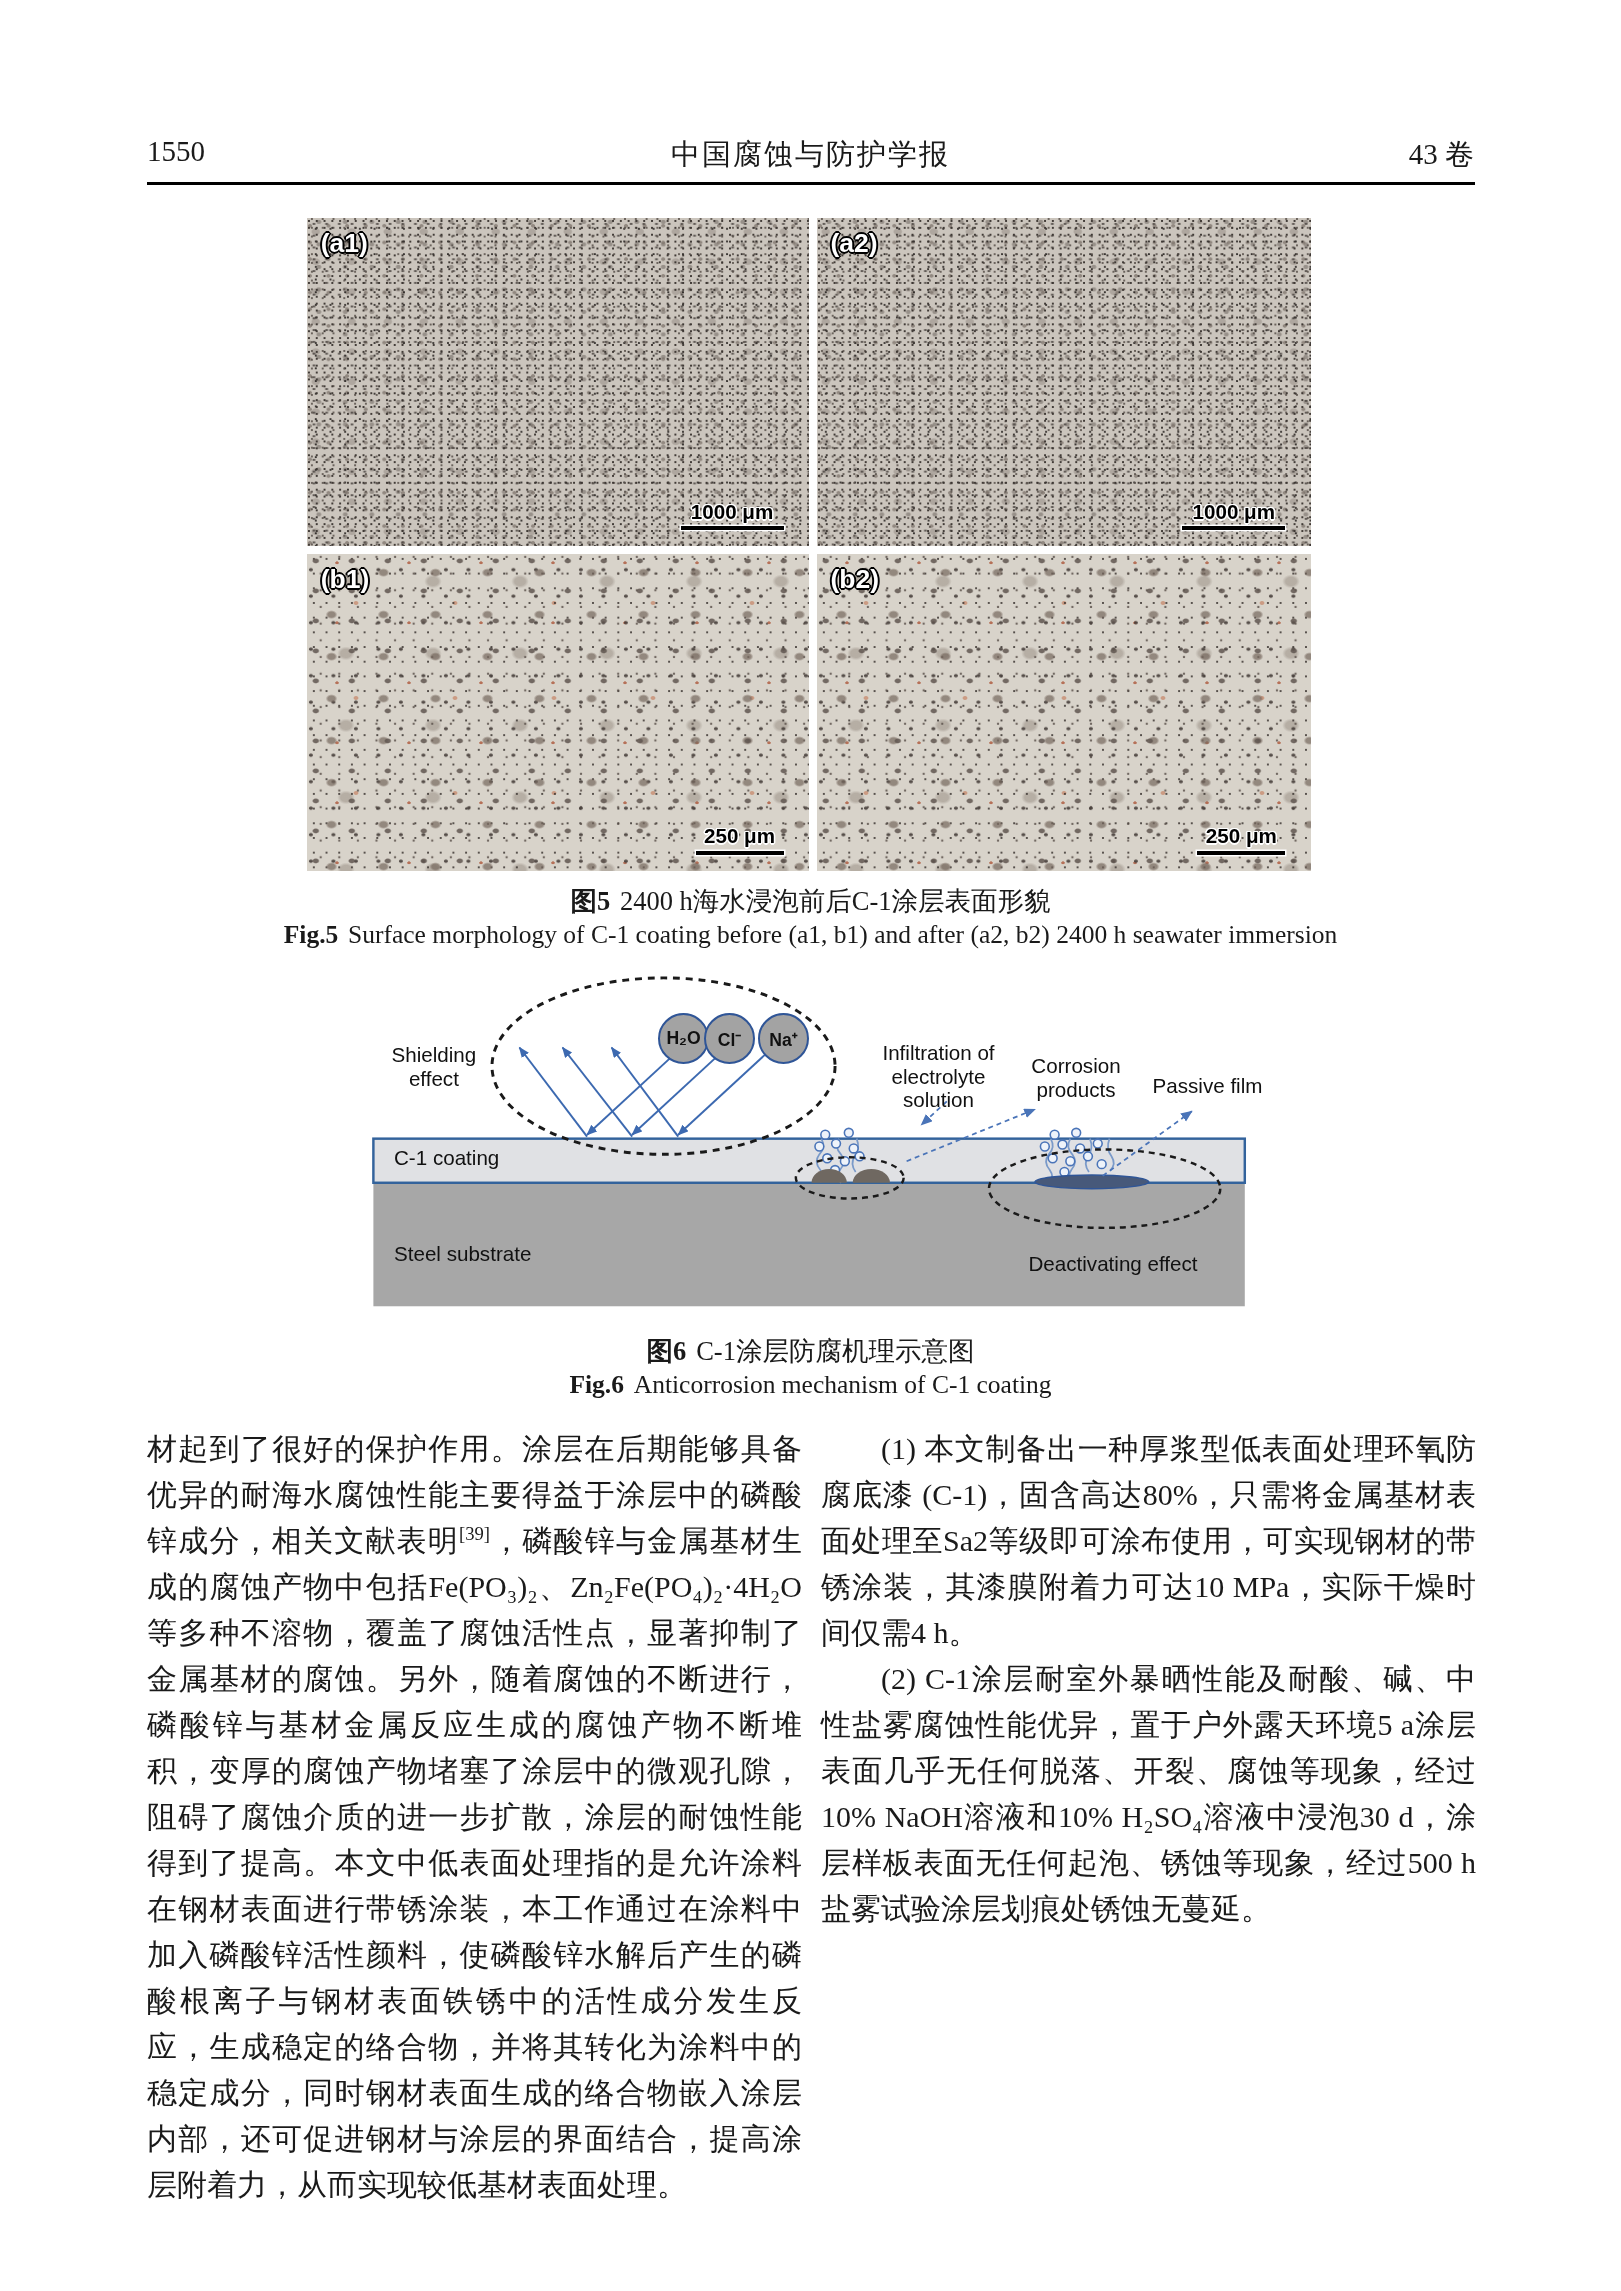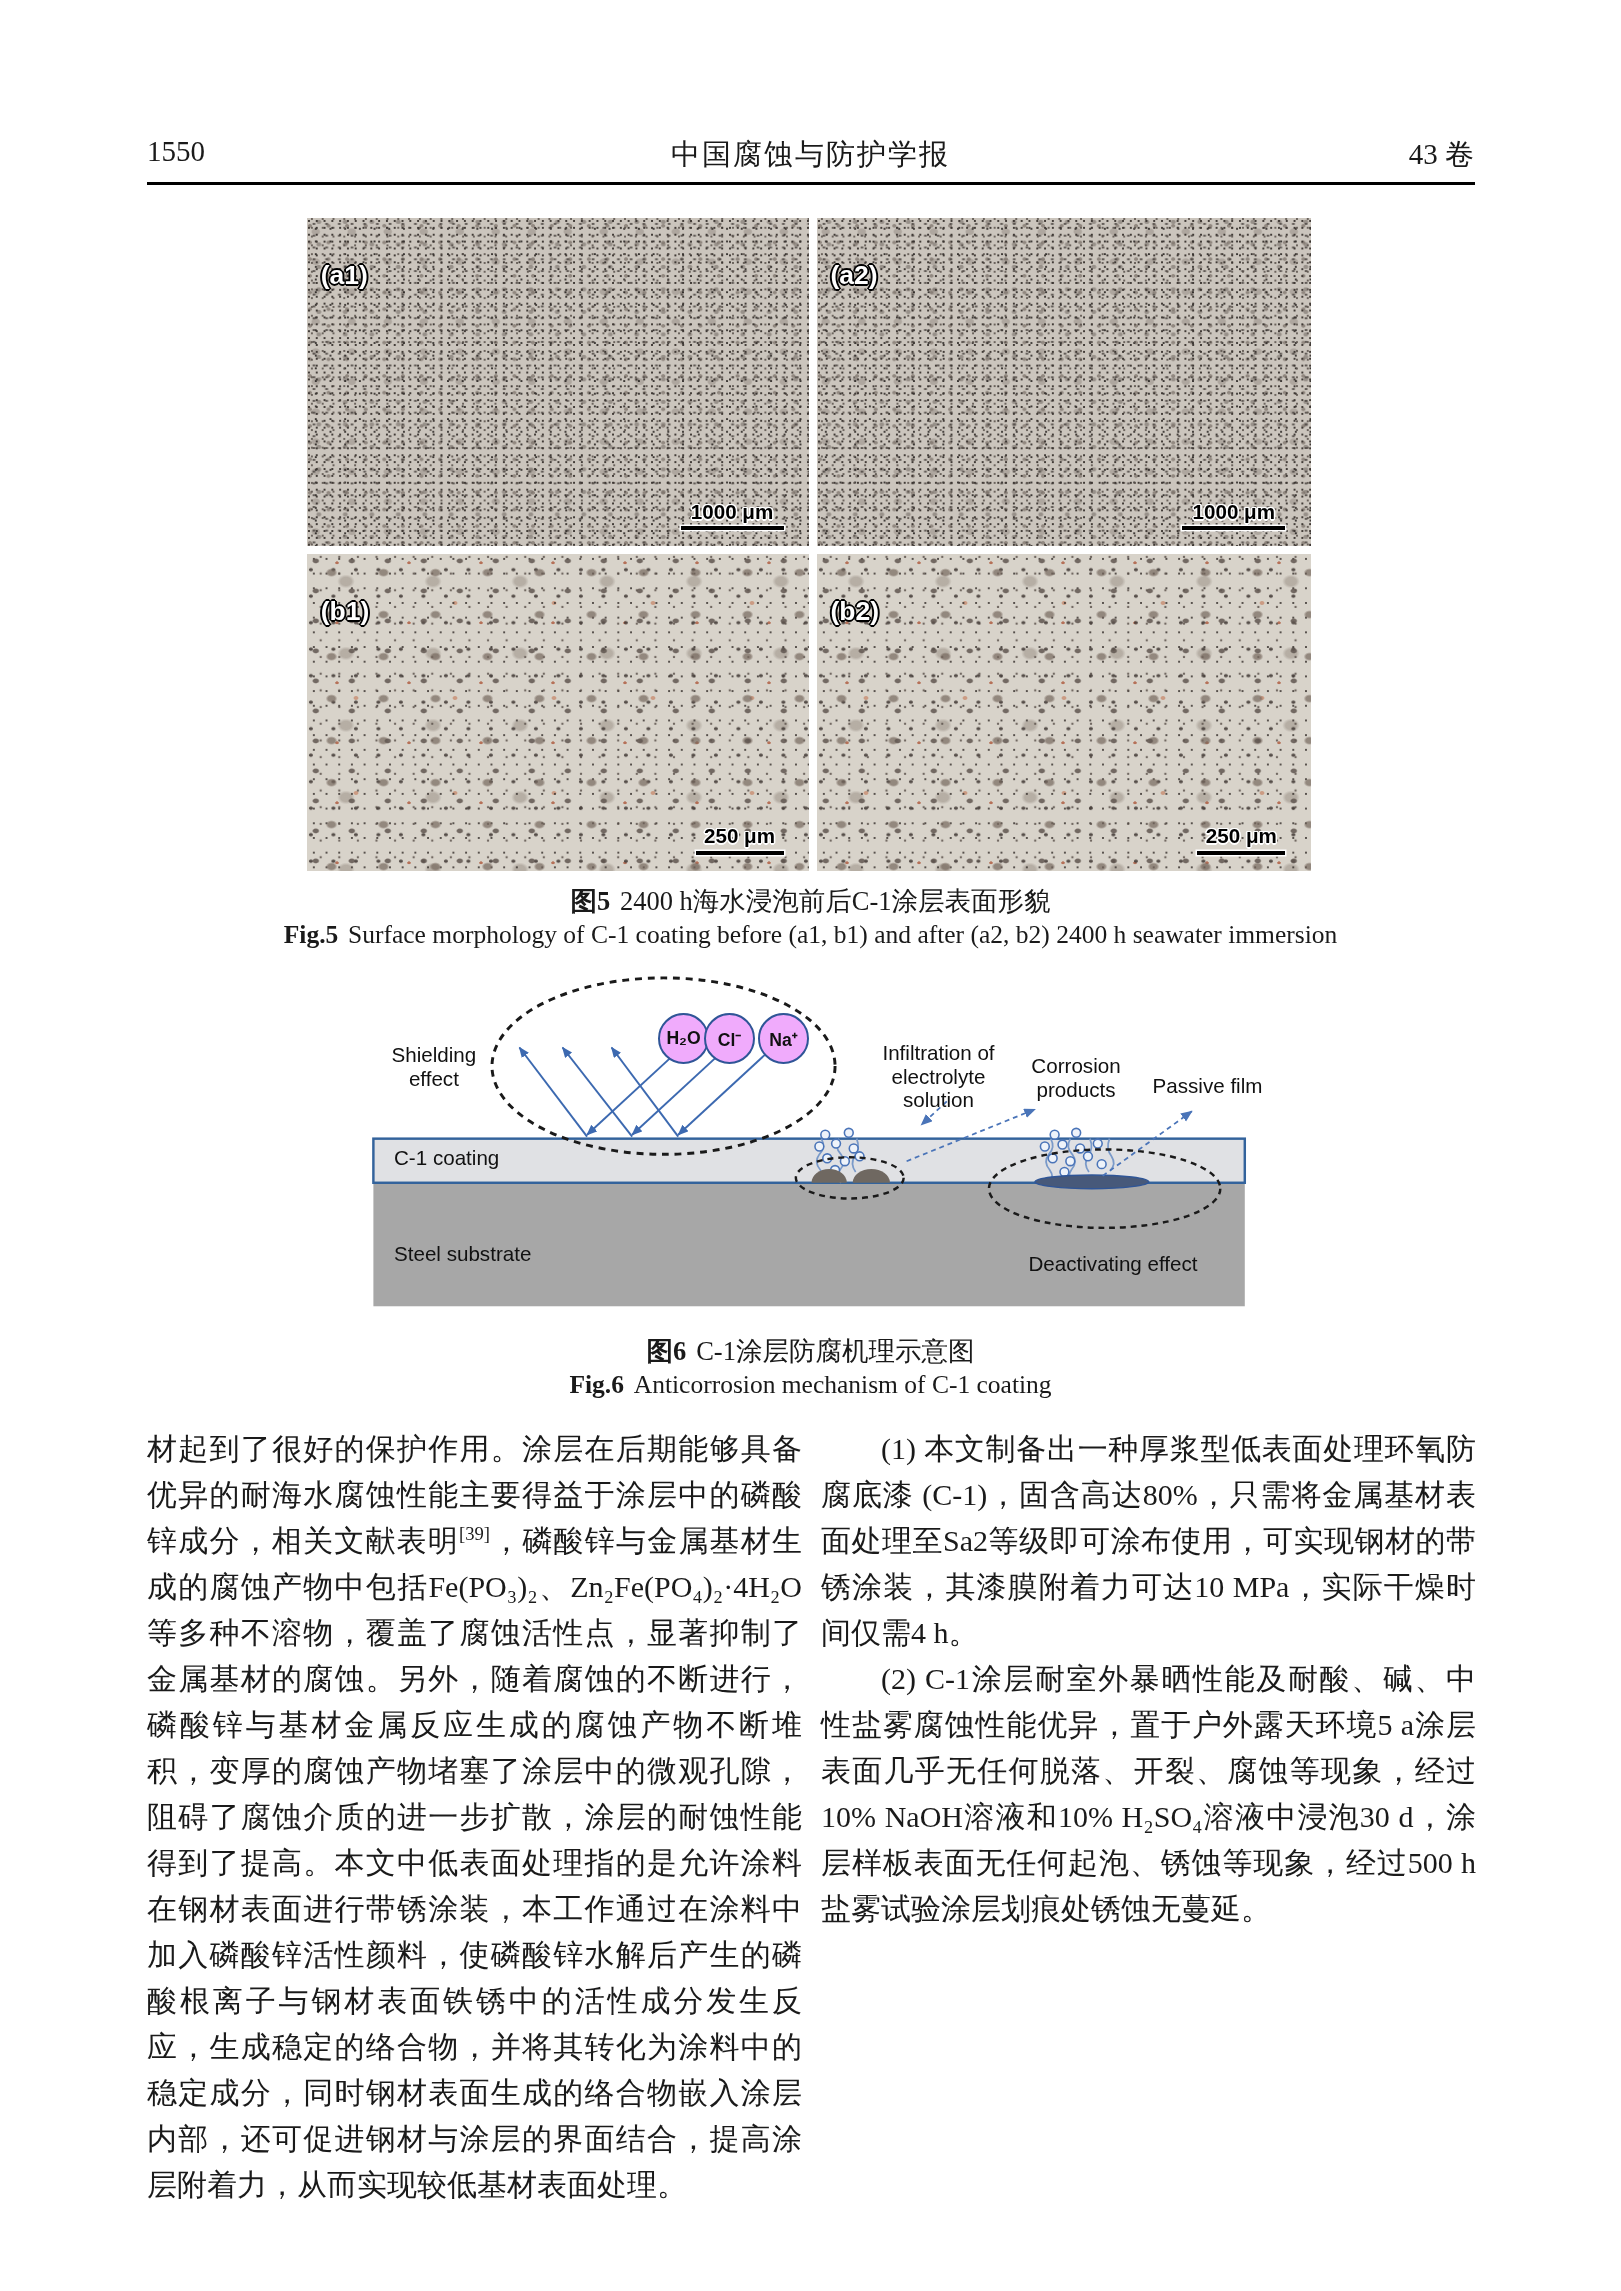--- a/index.html
+++ b/index.html
@@ -41,21 +41,20 @@
       radial-gradient(1.2px 1.2px at 6.9px 4.9px, rgba(60,54,50,.85) 0 60%, transparent 100%),
       radial-gradient(2.2px 1.8px at 30px 8.8px,rgba(170,80,50,.75) 0 60%, transparent 100%),
       radial-gradient(2.9px 2.4px at 49px 49px, rgba(190,100,60,.5) 0 60%, transparent 100%),
       radial-gradient(8.8px 6.9px   at 39px 27.4px, rgba(130,118,108,.4) 0 60%, transparent 100%);
     background-size:36px 30px, 52px 42px, 22.5px 26.5px, 18.6px 16.7px, 12.7px 14.7px, 72px 60px, 99px 95px, 87px 72px;
   }
   .plabel{
     position:absolute; left:13.7px; top:9.8px;
     font-family:"Liberation Sans",sans-serif; font-weight:bold; font-size:26.5px; color:#fff;
     text-shadow:-2px 0 #000,2px 0 #000,0 -2px #000,0 2px #000,-1px -1px #000,1px 1px #000,-1px 1px #000,1px -1px #000;
-    margin-top:32px;
   }
   .scalebar{position:absolute; right:25.5px; bottom:15.7px; text-align:center;}
   .sb-text{
     font-family:"Liberation Sans",sans-serif; font-weight:bold; font-size:20.6px; color:#000;
     text-shadow:-1.5px 0 #fff,1.5px 0 #fff,0 -1.5px #fff,0 1.5px #fff,-1px -1px #fff,1px 1px #fff,-1px 1px #fff,1px -1px #fff;
   }
   .sb-line{height:3.9px; background:#000; box-shadow:0 0 0 1.5px #fff; margin:2.9px auto 0;}
   .row-a .sb-line{width:103px;}
   .row-b .sb-line{width:88px;}
 
@@ -73,21 +72,21 @@
   .fig6 svg{position:absolute; inset:0;}
   .dlabel{position:absolute; font-size:20.6px; line-height:1.15; color:#111; text-align:center;}
   .lab-shielding{left:27.4px; top:73px; width:127px;}
   .lab-infiltration{left:527px; top:71px; width:137px;}
   .lab-corrosion{left:674px; top:84px; width:118px;}
   .lab-passive{left:796px; top:104px; width:137px;}
   .lab-coating{left:51px; top:176px; width:157px; text-align:left;}
   .lab-substrate{left:51px; top:272px; width:196px; text-align:left;}
   .lab-deactivating{left:682px; top:282px; width:176px;}
   .ion{position:absolute; width:47px; height:47px; border-radius:50%;
-       background:#f0abfc; border:2.5px solid #2f5597;
+       background:#a3a3a3; border:2.5px solid #2f5597;
        display:flex; align-items:center; justify-content:center;
        font-weight:bold; font-size:17.6px; color:#111;}
   .ion-h2o{left:315px; top:43px;}
   .ion-cl {left:361px; top:43px;}
   .ion-na {left:415px; top:43px;}
 
   
   .col{position:absolute; top:1426px; width:655px; font-size:30px; line-height:46px;
        text-align:justify; text-justify:inter-ideograph;}
   .col-left{left:147px;}

